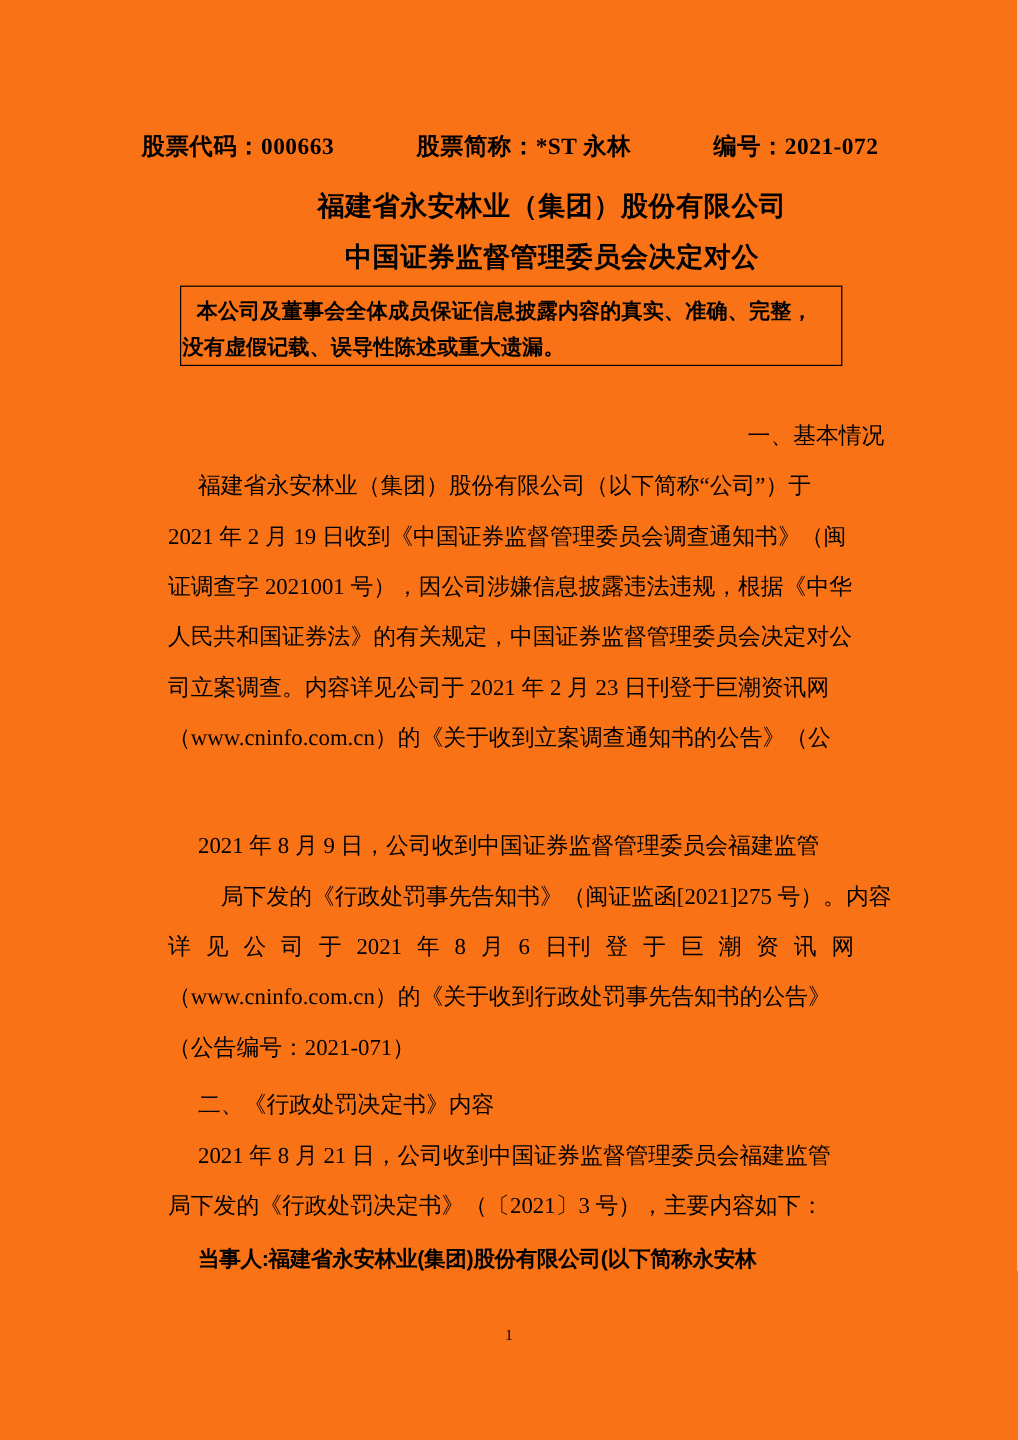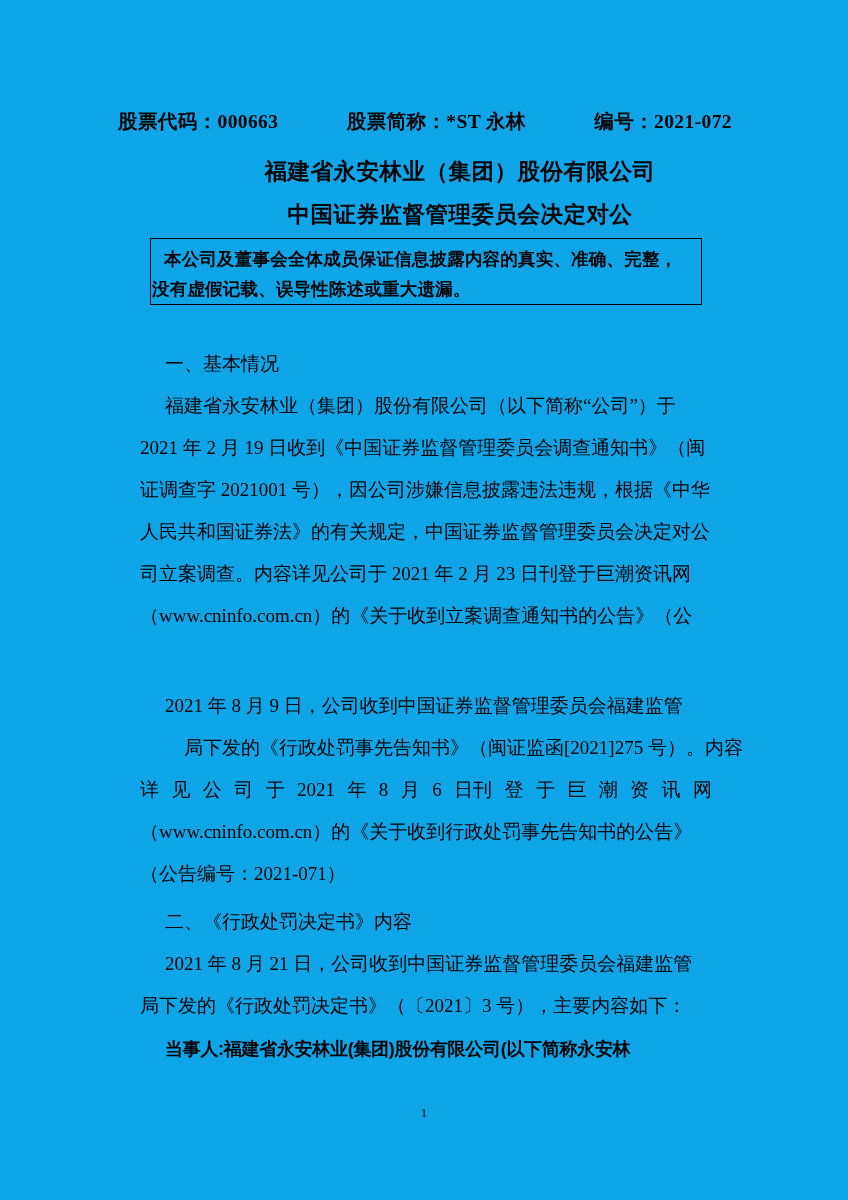--- a/index.html
+++ b/index.html
@@ -15,21 +15,21 @@
     color: #000000;
     overflow: hidden;
   }
 
   .page {
     position: absolute;
     left: 0;
     top: 0;
     width: 848px;
     height: 1200px;
-    background: #0ea5e9;
+    background: #f97316;
   }
 
   
   .code-line {
     position: absolute;
     left: 118px;
     top: 108px;
     width: 614px;
     display: flex;
     justify-content: space-between;
@@ -123,21 +123,21 @@
   </div>
 
   <div class="doc-title l1">福建省永安林业（集团）股份有限公司</div>
   <div class="doc-title l2">中国证券监督管理委员会决定对公</div>
 
   <div class="disclaimer">
     <div class="dline d1">本公司及董事会全体成员保证信息披露内容的真实、准确、完整，</div>
     <div class="dline d2">没有虚假记载、误导性陈述或重大遗漏。</div>
   </div>
 
-  <div class="bline indent" style="top:354px;">一、基本情况</div>
+  <div class="bline indent" style="top:354px;text-align:right;">一、基本情况</div>
 
   <div class="bline indent" style="top:396px;">福建省永安林业（集团）股份有限公司（以下简称“公司”）于</div>
   <div class="bline" style="top:438px;">2021 年 2 月 19 日收到《中国证券监督管理委员会调查通知书》（闽</div>
   <div class="bline" style="top:480px;">证调查字 2021001 号），因公司涉嫌信息披露违法违规，根据《中华</div>
   <div class="bline" style="top:522px;">人民共和国证券法》的有关规定，中国证券监督管理委员会决定对公</div>
   <div class="bline" style="top:564px;">司立案调查。内容详见公司于 2021 年 2 月 23 日刊登于巨潮资讯网</div>
   <div class="bline" style="top:606px;">（www.cninfo.com.cn）的《关于收到立案调查通知书的公告》（公</div>
 
   <div class="bline indent" style="top:696px;">2021 年 8 月 9 日，公司收到中国证券监督管理委员会福建监管</div>
   <div class="bline" style="top:738px;margin-left:44px;">局下发的《行政处罚事先告知书》（闽证监函[2021]275 号）。内容</div>

